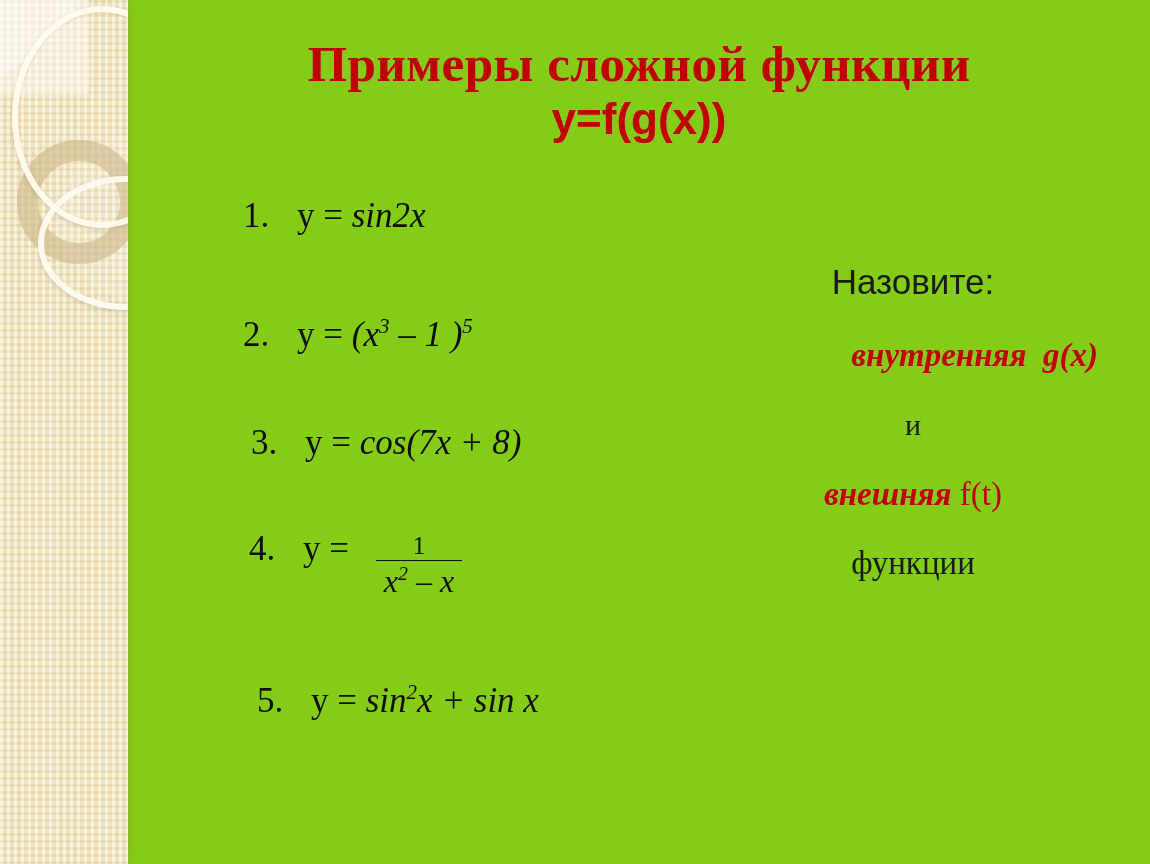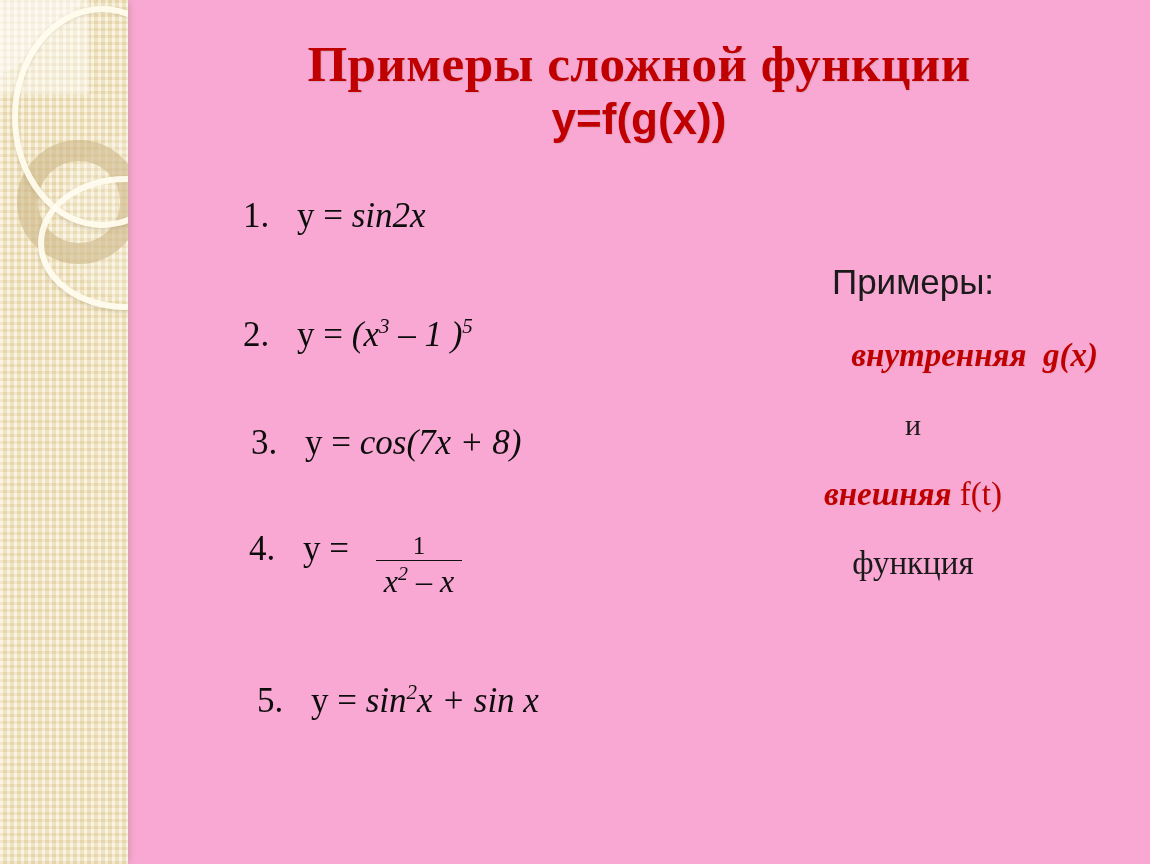--- a/index.html
+++ b/index.html
@@ -5,21 +5,21 @@
   html, body {
     margin: 0;
     padding: 0;
     background: #ffffff;
   }
 
   #slide {
     position: relative;
     width: 1150px;
     height: 864px;
-    background: #f9a8d4;
+    background: #84cc16;
     overflow: hidden;
     font-family: "Liberation Serif", "DejaVu Serif", serif;
   }
 
   
   .side-band {
     position: absolute;
     left: 0;
     top: 0;
     width: 128px;
@@ -314,20 +314,20 @@
 
     <div class="eq-row" id="row-5">
       <span class="eq-num">5.</span>
       <span class="eq-lhs">y = </span>
       <span class="eq-rhs"><span>sin</span><span class="eq-sup">2</span><span>x + sin x</span></span>
     </div>
 
   </div>
 
   <div class="right-col">
-    <div class="rc-line rc-nazovite">Примеры:</div>
+    <div class="rc-line rc-nazovite">Назовите:</div>
     <div class="rc-line rc-inner">внутренняя  g(x)</div>
     <div class="rc-line rc-and">и</div>
     <div class="rc-line rc-outer"><span class="bolditalic">внешняя </span><span class="plain">f(t)</span></div>
-    <div class="rc-line rc-funkciya">функция</div>
+    <div class="rc-line rc-funkciya">функции</div>
   </div>
 
 </div>
 
 </body></html>

